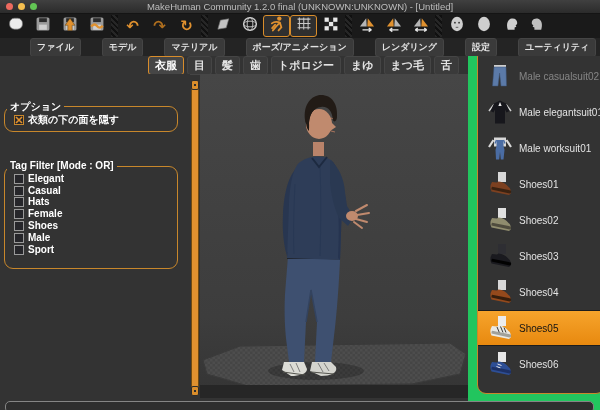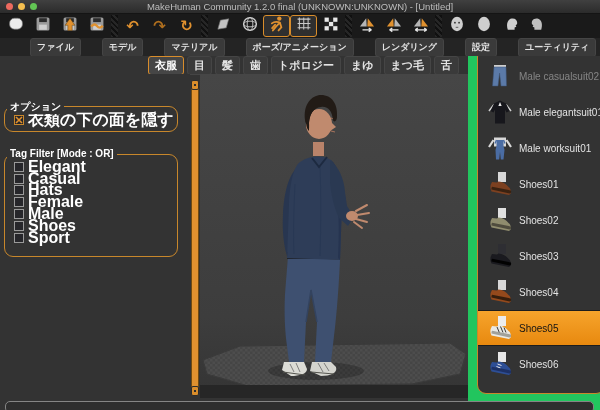--- a/index.html
+++ b/index.html
@@ -37,26 +37,26 @@
   .sub-tab { font-size:11px; font-weight:bold; color:#e3e3e3; background:#3a3a3a;
     border:1px solid #454545; border-radius:3px; padding:1px 6px; white-space:nowrap; }
   .sub-tab.selected { border-color:#d98d2b; background:#464646; color:#fff; }
 
   
   .left-panel { position:absolute; left:0; top:18px; width:190px; bottom:0; background:#333; }
   .group { position:absolute; left:4px; width:174px; border:1.5px solid #c8872b; border-radius:9px; background:#333; }
   .group-title { position:absolute; top:-7px; left:2px; background:#333; padding:0 3px;
     font-size:10px; font-weight:bold; color:#fff; white-space:nowrap; }
   .group.options { top:32px; height:26px; }
-  .group.tags { top:80px; height:103px; }
+  .group.tags { top:92px; height:103px; }
   .check-row { display:flex; align-items:center; gap:4px; height:11.8px; padding-left:9px; }
   .group.options .check-row { margin-top:7px; }
   .group.tags .rows { padding-top:6px; }
   .check-row .cb { display:flex; }
-  .check-row .lbl { font-size:16px; font-weight:bold; color:#fff; line-height:10px; white-space:nowrap; }
+  .check-row .lbl { font-size:10px; font-weight:bold; color:#fff; line-height:10px; white-space:nowrap; }
 
   
   .vsplit { position:absolute; left:191px; top:24px; width:8px; height:316px;
     background:#e0912f; border:1px solid #6e4a12; border-radius:3px; }
   .vsplit .handle { position:absolute; left:-1px; width:8px; height:10px; background:#d98d2b;
     border:1px solid #2c2c2c; border-radius:2px; }
   .vsplit .handle.top { top:-1px; } .vsplit .handle.bottom { bottom:-1px; }
   .vsplit .handle::after { content:""; position:absolute; left:2px; top:3px; width:2px; height:2px; background:#2c2c2c; }
 
   
@@ -286,29 +286,29 @@
               </svg>
             </span>
             <span class="lbl">Female</span>
           </div>
           <div class="check-row">
             <span class="cb">
               <svg width="10" height="10" viewBox="0 0 10 10">
                 <rect x="0.5" y="0.5" width="9" height="9" fill="#26262a" stroke="#9a9a9a"></rect>
               </svg>
             </span>
+            <span class="lbl">Shoes</span>
+          </div>
+          <div class="check-row">
+            <span class="cb">
+              <svg width="10" height="10" viewBox="0 0 10 10">
+                <rect x="0.5" y="0.5" width="9" height="9" fill="#26262a" stroke="#9a9a9a"></rect>
+              </svg>
+            </span>
             <span class="lbl">Male</span>
-          </div>
-          <div class="check-row">
-            <span class="cb">
-              <svg width="10" height="10" viewBox="0 0 10 10">
-                <rect x="0.5" y="0.5" width="9" height="9" fill="#26262a" stroke="#9a9a9a"></rect>
-              </svg>
-            </span>
-            <span class="lbl">Shoes</span>
           </div>
           <div class="check-row">
             <span class="cb">
               <svg width="10" height="10" viewBox="0 0 10 10">
                 <rect x="0.5" y="0.5" width="9" height="9" fill="#26262a" stroke="#9a9a9a"></rect>
               </svg>
             </span>
             <span class="lbl">Sport</span>
           </div>
         </div>

